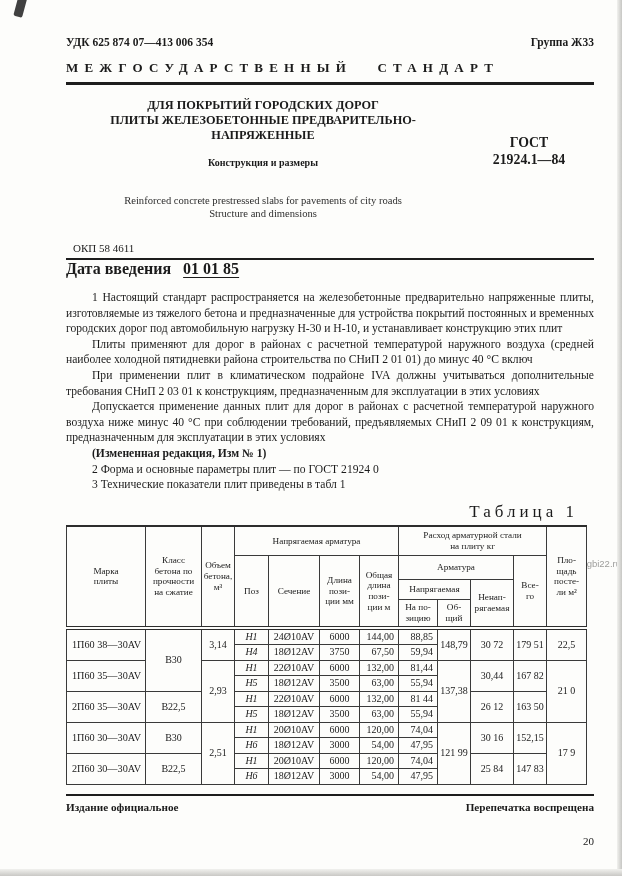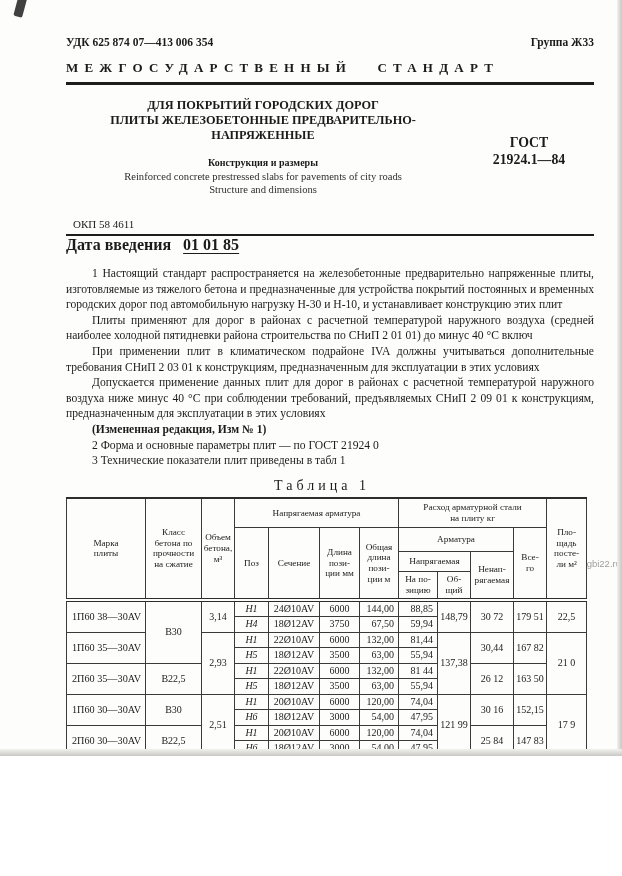--- a/index.html
+++ b/index.html
@@ -1,47 +1,47 @@
 <!DOCTYPE html>
 <html><head>
 <meta charset="utf-8">
 <style>
   html,body{margin:0;padding:0;background:#ffffff;}
   .page{
-    position:relative;width:622px;height:756px;overflow:hidden;
+    position:relative;width:622px;height:876px;overflow:hidden;
     background:#fdfdfb;color:#1b1b1b;
     font-family:"Liberation Serif", serif;
   }
   .edge-right{position:absolute;top:0;right:0;width:5px;height:100%;
     background:linear-gradient(to right,#f1f1ee,#c7c7c4);}
   .edge-bottom{position:absolute;bottom:0;left:0;width:100%;height:7px;
     background:linear-gradient(to bottom,#f1f1ee,#c9c8c5);}
   .corner-mark{position:absolute;top:-5px;left:16px;width:9px;height:22px;
     background:#2c2c2c;transform:rotate(15deg);border-radius:2px;opacity:.9;}
   .content{position:absolute;left:66px;top:36px;width:528px;}
   .topline{display:flex;justify-content:space-between;font-weight:bold;font-size:11.5px;}
   .standard-type{margin-top:12px;font-weight:bold;font-size:13px;
     letter-spacing:6.2px;word-spacing:16px;white-space:nowrap;}
   .rule{height:2.5px;background:#1d1d1d;border:none;margin:0;}
   .rule-top{margin-top:6px;}
   .title-block{display:flex;margin-top:13px;}
   .title-main{flex:1;text-align:center;padding-right:4px;}
   .doc-title{font-weight:bold;font-size:12.3px;line-height:15px;}
   .doc-subtitle{font-weight:bold;font-size:10px;margin-top:14px;}
-  .title-en{margin-top:2px;font-size:10.6px;line-height:13.5px;color:#2e2e2e;}
+  .title-en{margin-top:26px;font-size:10.6px;line-height:13.5px;color:#2e2e2e;}
   .gost-block{width:130px;text-align:center;font-weight:bold;font-size:13.8px;
     line-height:17px;padding-top:36px;}
   .okp{margin-top:21px;font-size:11px;padding-left:7px;}
   .rule-okp{margin-top:4px;}
   .date-row{margin-top:0;font-size:16px;font-weight:bold;}
   .date-value{text-decoration:underline;text-underline-offset:3px;margin-left:12px;}
   .bodytext{margin-top:12px;font-size:11.6px;line-height:15.6px;text-align:justify;}
   .bodytext p{margin:0;text-indent:26px;}
   .bodytext p.bold{font-weight:bold;}
-  .table-caption{text-align:center;font-size:14px;letter-spacing:4px;
+  .table-caption{text-align:right;font-size:17px;letter-spacing:4px;
     margin-top:9px;padding-right:16px;}
   table{width:512px;border-collapse:collapse;table-layout:fixed;margin-top:3px;
     border-top:2px solid #2d2d2d;border-bottom:1.5px solid #2d2d2d;}
   th,td{border:1px solid #3a3a3a;}
   thead th{font-weight:normal;font-size:9.2px;line-height:10.6px;text-align:center;
     vertical-align:middle;white-space:pre-line;padding:2px 1px;}
   thead tr.hA{height:30px;} thead tr.hB{height:24px;}
   thead tr.hC{height:20px;} thead tr.hD{height:28px;}
   thead tr:last-child th, thead th[rowspan="4"], thead th.deep{border-bottom:4px double #2d2d2d;}
   tbody td{height:14.5px;font-size:10px;line-height:12px;text-align:center;

